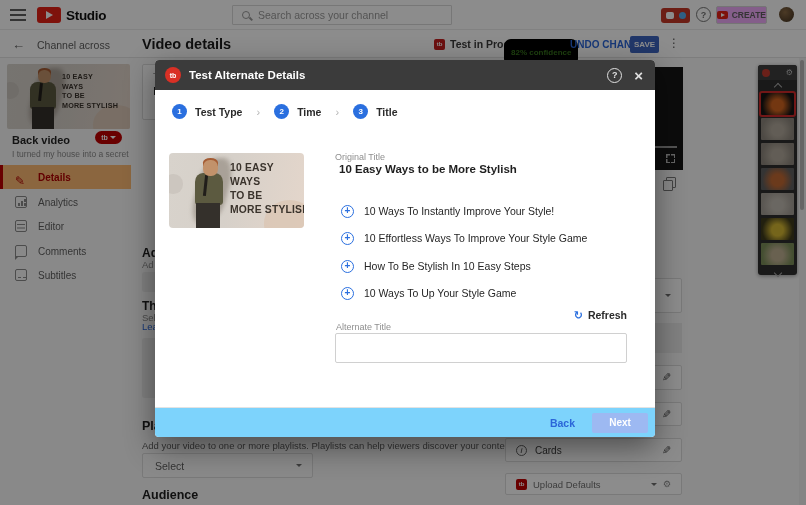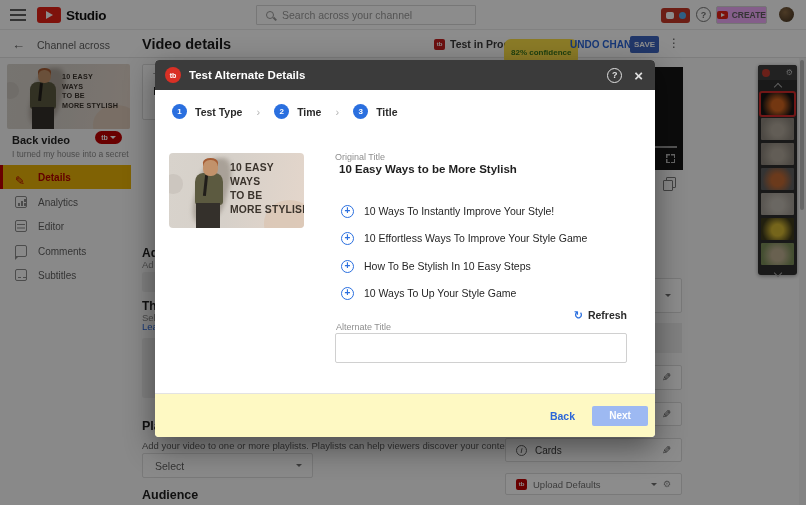--- a/index.html
+++ b/index.html
@@ -9,21 +9,21 @@
   .a { position:absolute; }
 
   
   #topbar { left:0; top:0; width:806px; height:30px; background:#fff; border-bottom:1px solid #ececec; }
   #hamburger { left:10px; top:9px; width:16px; height:12px; cursor:pointer; }
   #hamburger span { display:block; height:2px; background:#606060; margin-bottom:3px; }
   #logo { left:37px; top:7px; height:16px; display:flex; align-items:center; }
   #logo-play { width:24px; height:16px; background:#e62117; border-radius:3px; position:relative; }
   #logo-play::after { content:""; position:absolute; left:9px; top:4px; border-left:7px solid #fff; border-top:4px solid transparent; border-bottom:4px solid transparent; }
   #logo-text { margin-left:5px; font-size:13.5px; font-weight:bold; color:#111; letter-spacing:-0.3px; }
-  #search { left:256px; top:5px; width:220px; height:20px; border:1px solid #d9d9d9; background:#fff; border-radius:1px; display:flex; align-items:center; }
+  #search { left:232px; top:5px; width:220px; height:20px; border:1px solid #d9d9d9; background:#fff; border-radius:1px; display:flex; align-items:center; }
   .mag { width:8px; height:8px; border:1.5px solid #9a9a9a; border-radius:50%; position:relative; margin:0 8px 0 9px; }
   .mag::after { content:""; position:absolute; width:4px; height:1.5px; background:#9a9a9a; right:-4px; bottom:-1px; transform:rotate(45deg); }
   #search input { border:none; outline:none; flex:1; font-size:10.5px; color:#333; background:transparent; font-family:inherit; }
   #search input::placeholder { color:#999; }
   #ext-badge { left:661px; top:8px; width:29px; height:15px; background:#c53727; border-radius:3px; cursor:pointer; }
   #ext-badge .glyph { position:absolute; left:5px; top:4px; width:8px; height:7px; background:#fff; border-radius:2px; }
   #ext-badge .dot { position:absolute; right:4px; top:4px; width:7px; height:7px; background:#57aef0; border-radius:50%; }
   .q-circle { width:15px; height:15px; border:1.5px solid #757575; border-radius:50%; color:#757575; font-size:9px; font-weight:bold; display:flex; align-items:center; justify-content:center; }
   #help-top { left:696px; top:7px; cursor:pointer; }
   #create-btn { left:716px; top:6px; width:51px; height:18px; border:1px solid #d5d5d5; background:#f0abfc; border-radius:2px; display:flex; align-items:center; justify-content:center; cursor:pointer; }
@@ -34,35 +34,35 @@
 
   
   #subheader { left:0; top:30px; width:806px; height:28px; background:#fff; border-bottom:1px solid #e4e4e4; }
   #back-arrow { left:12px; top:7px; font-size:13px; color:#606060; cursor:pointer; }
   #crumb { left:37px; top:9px; font-size:10.5px; color:#606060; cursor:pointer; }
   #page-title { left:142px; top:6px; font-size:14.5px; font-weight:bold; color:#1d1d1d; }
   .tb-sq { width:11px; height:11px; background:#c51f1f; border-radius:2px; color:#fff; font-size:6px; font-weight:bold; display:flex; align-items:center; justify-content:center; }
   #test-status { left:434px; top:8px; display:flex; align-items:center; gap:5px; cursor:pointer; }
   #test-status .txt { font-size:10.5px; font-weight:bold; color:#3c3c3c; }
   .caret { width:0; height:0; border:3.5px solid transparent; border-top-color:#707070; margin-top:3px; }
-  #conf-badge { left:504px; top:9px; height:27px; padding:0 7px; background:#fde047; color:#38761d; font-size:8px; font-weight:bold; border-radius:7px; display:flex; align-items:center; }
+  #conf-badge { left:504px; top:9px; height:27px; padding:0 7px; background:#000000; color:#38761d; font-size:8px; font-weight:bold; border-radius:7px; display:flex; align-items:center; }
   #undo-btn { left:570px; top:9px; font-size:10px; font-weight:bold; color:#2b66d9; cursor:pointer; }
   #save-btn { left:630px; top:6px; width:29px; height:17px; background:#3c64c0; color:#fff; font-size:8px; font-weight:bold; border:none; border-radius:2px; cursor:pointer; }
   #kebab { left:668px; top:6px; font-size:12px; color:#606060; cursor:pointer; }
 
   
   #side-thumb { left:7px; top:64px; width:123px; height:65px; border-radius:2px; overflow:hidden; cursor:pointer; }
   #your-video { left:12px; top:134px; font-size:11px; font-weight:bold; color:#262626; }
   #tb-badge { left:95px; top:131px; width:27px; height:13px; background:#c00000; border-radius:7px; color:#fff; font-size:7px; font-weight:bold; display:flex; align-items:center; justify-content:center; gap:2px; cursor:pointer; }
   #tb-badge .caret { border-top-color:#fff; border-width:3px; }
   #video-sub { left:12px; top:149px; font-size:8.5px; color:#8a8a8a; width:118px; white-space:nowrap; overflow:hidden; }
   .menu-row { left:0; width:131px; height:24px; display:flex; align-items:center; padding-left:15px; color:#6a6a6a; cursor:pointer; }
   .menu-row .ic { width:12px; height:12px; margin-right:11px; position:relative; color:#8a8a8a; }
   .menu-row .lbl { font-size:10px; color:#5f5f5f; }
-  .menu-row.active { background:#eab308; }
+  .menu-row.active { background:#fdba74; }
   .menu-row.active::before { content:""; position:absolute; left:0; top:0; width:3px; height:100%; background:#c00000; }
   .menu-row.active .lbl, .menu-row.active .ic { color:#b30000; font-weight:bold; }
   .ic-pencil::before { content:"\270E"; font-size:12px; line-height:12px; }
   .ic-box { border:1.3px solid currentColor; border-radius:2px; }
   .ic-analytics::after { content:""; position:absolute; left:2px; bottom:1.5px; width:1.6px; height:3px; background:currentColor; box-shadow:3px 0 0 currentColor, 3px -2px 0 currentColor, 6px 0 0 currentColor, 6px -4px 0 currentColor; }
   .ic-editor::after { content:""; position:absolute; left:1px; right:1px; top:2.5px; height:1.3px; background:currentColor; box-shadow:0 3.5px 0 currentColor; }
   .ic-comment { border-radius:2px 2px 2px 0; }
   .ic-comment::after { content:""; position:absolute; left:-1.3px; bottom:-4px; border-left:4px solid currentColor; border-bottom:4px solid transparent; }
   .ic-subs::after { content:""; position:absolute; left:1.5px; bottom:2px; width:3.5px; height:1.5px; background:currentColor; box-shadow:5px 0 0 currentColor; }
 
@@ -169,21 +169,21 @@
   .sugg { left:186px; width:286px; height:16px; display:flex; align-items:center; gap:10px; cursor:pointer; }
   .plus-c { width:13px; height:13px; border:1.5px solid #2a6fdf; border-radius:50%; color:#2a6fdf; font-size:10px; font-weight:bold; display:flex; align-items:center; justify-content:center; line-height:0; flex:none; }
   .sugg .lbl { font-size:10.5px; color:#262626; }
   #m-refresh { left:180px; top:249px; width:292px; display:flex; justify-content:flex-end; align-items:center; gap:5px; cursor:pointer; }
   #m-refresh .ric { color:#2a6fdf; font-size:11px; font-weight:bold; line-height:1; }
   #m-refresh .lbl { font-size:10.5px; font-weight:bold; color:#2b2b2b; }
   #m-alt-label { left:181px; top:262px; }
   #m-input-wrap { left:180px; top:273px; width:292px; height:30px; }
   #m-input { width:100%; height:100%; border:1px solid #d0d0d0; border-radius:2px; font-size:10.5px; padding:5px 8px; outline:none; font-family:inherit; color:#202020; resize:none; }
   #m-counter { left:180px; top:305px; width:292px; text-align:right; font-size:7.5px; color:#9a9a9a; }
-  #m-footer { left:0; bottom:0; width:500px; height:44px; background:#fef9c3; border-top:1px solid #e3e3e3; border-radius:0 0 4px 4px; display:flex; align-items:center; justify-content:flex-end; gap:17px; padding-right:7px; }
+  #m-footer { left:0; bottom:0; width:500px; height:30px; background:#7dd3fc; border-top:1px solid #e3e3e3; border-radius:0 0 4px 4px; display:flex; align-items:center; justify-content:flex-end; gap:17px; padding-right:7px; }
   #m-back { font-size:10.5px; font-weight:bold; color:#2b66d9; cursor:pointer; }
   #m-next { width:56px; height:20px; background:#9db9f2; color:#fff; font-size:10px; font-weight:bold; border:none; border-radius:2px; cursor:default; }
 </style>
 </head>
 <body>
 
 <div id="screen">
 
   <div id="topbar" class="a">
     <div id="hamburger" class="a">

